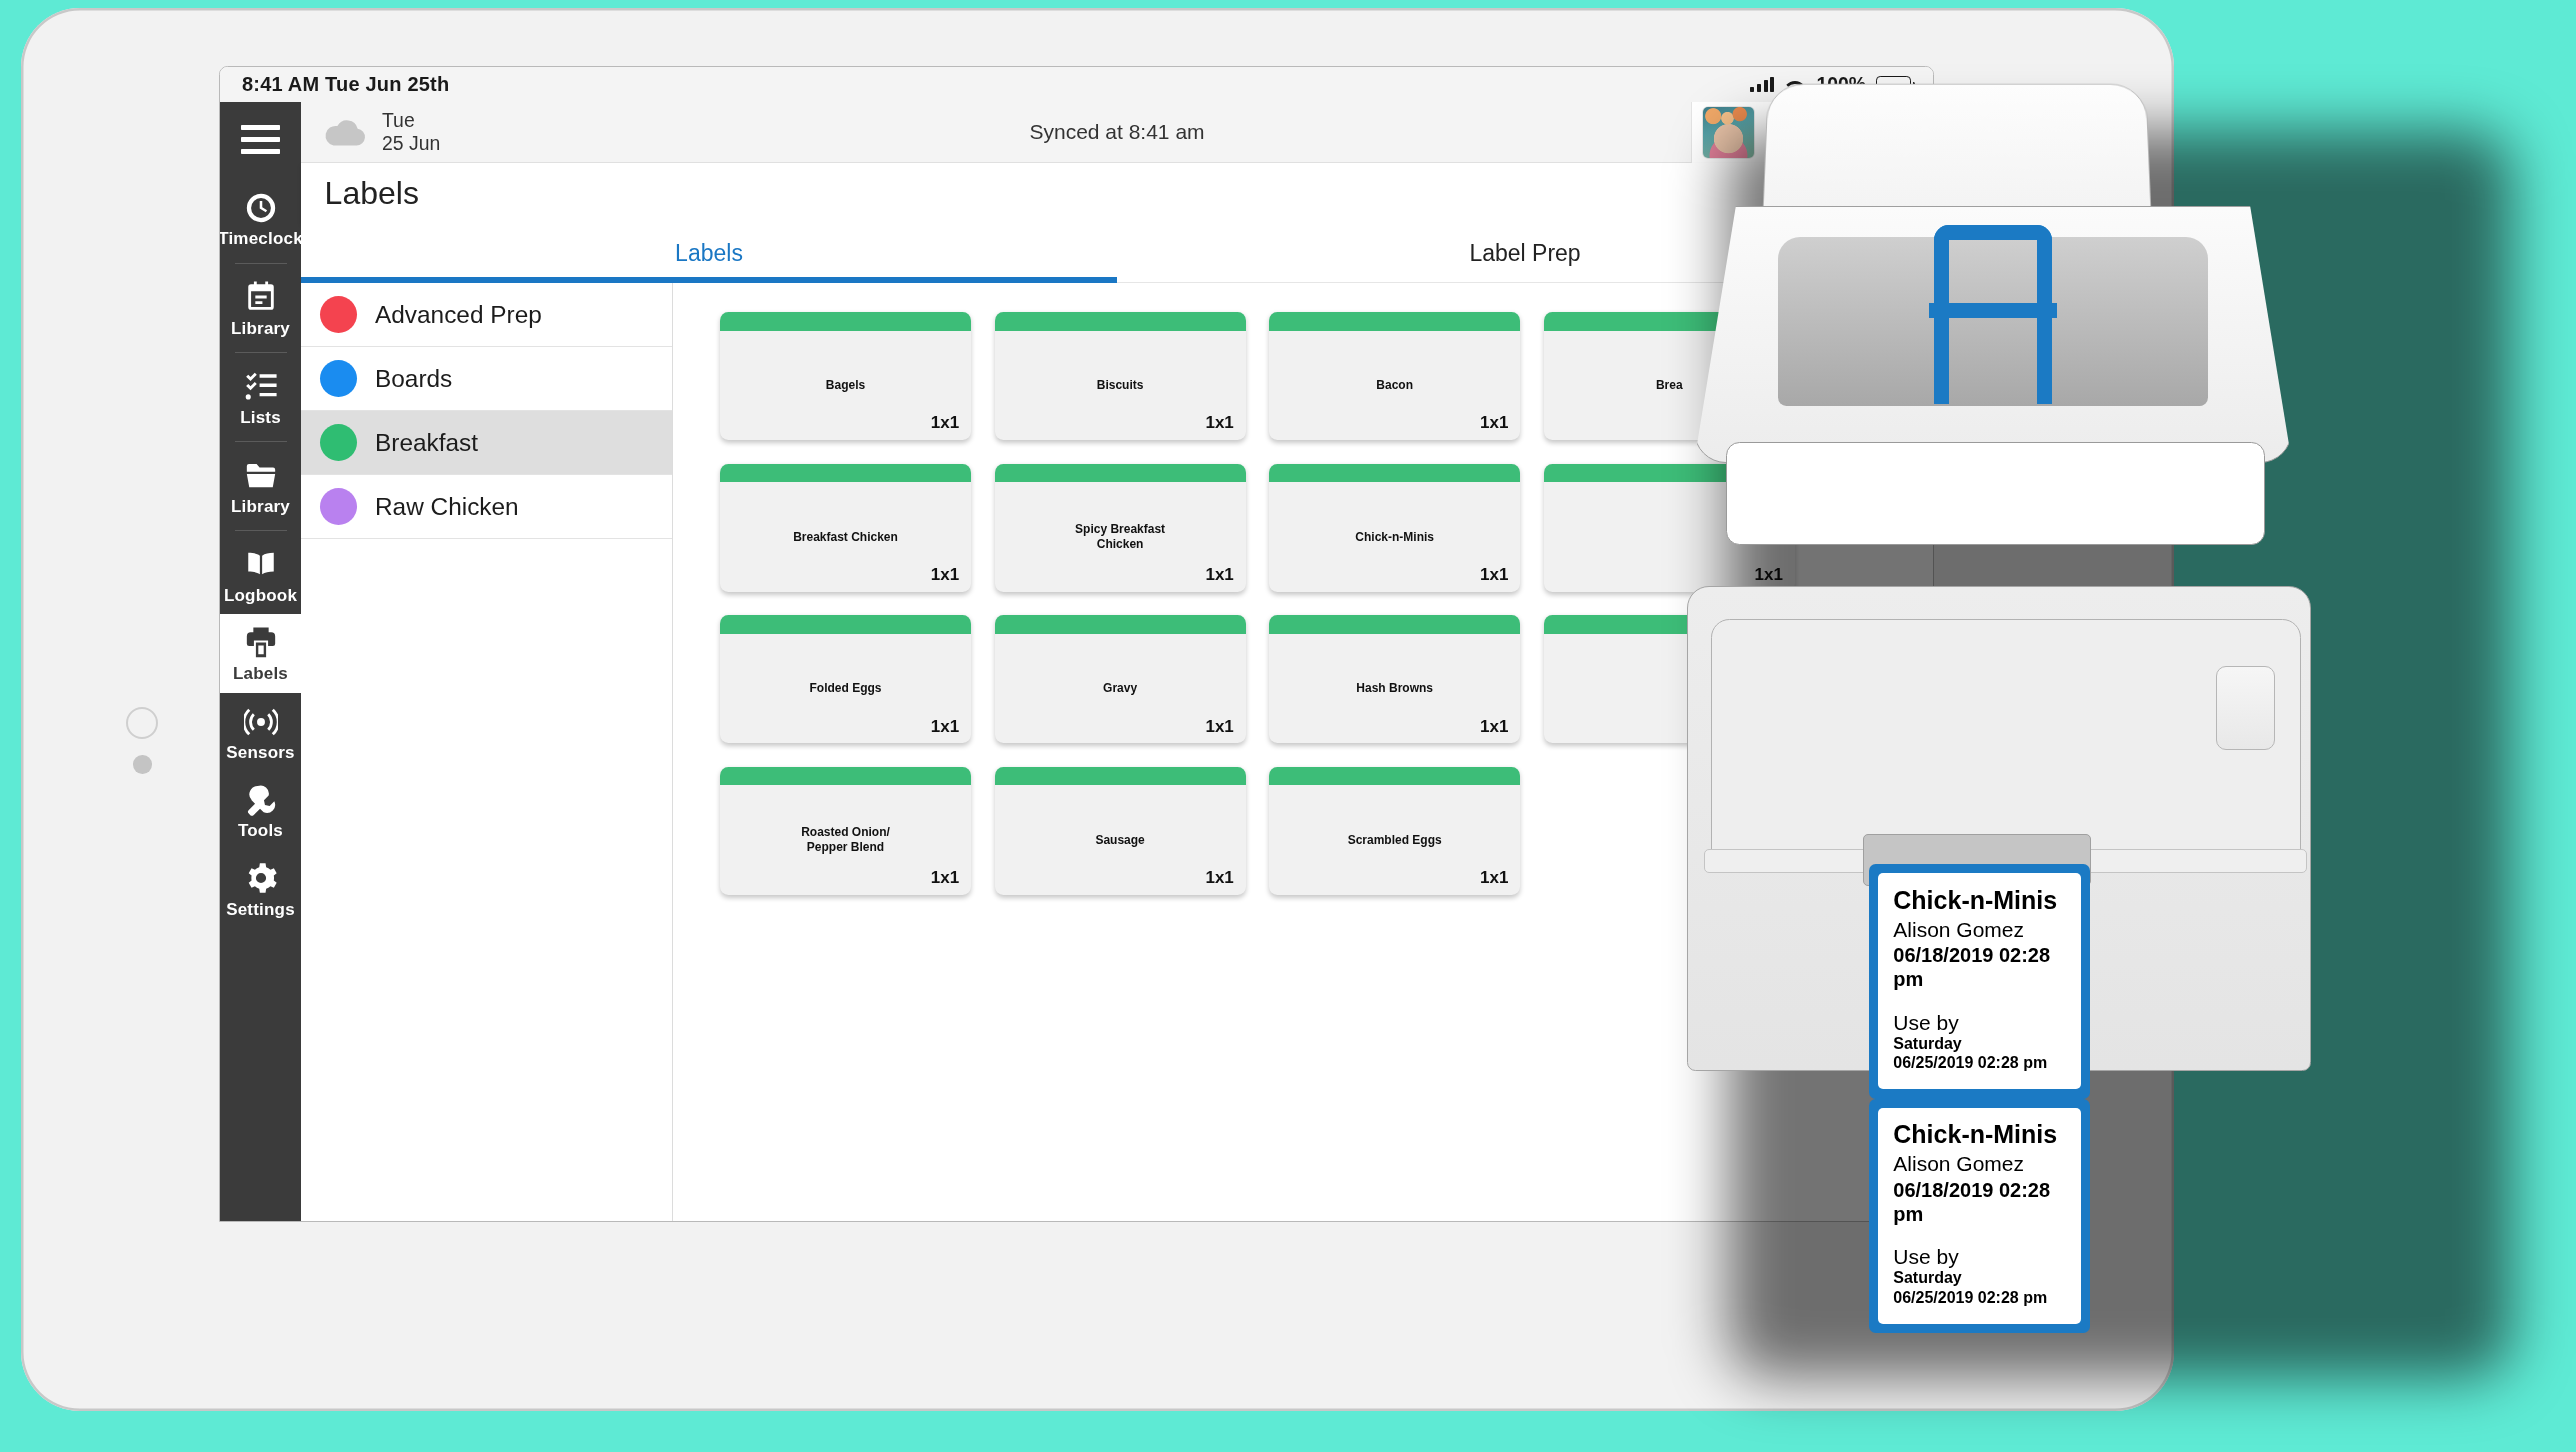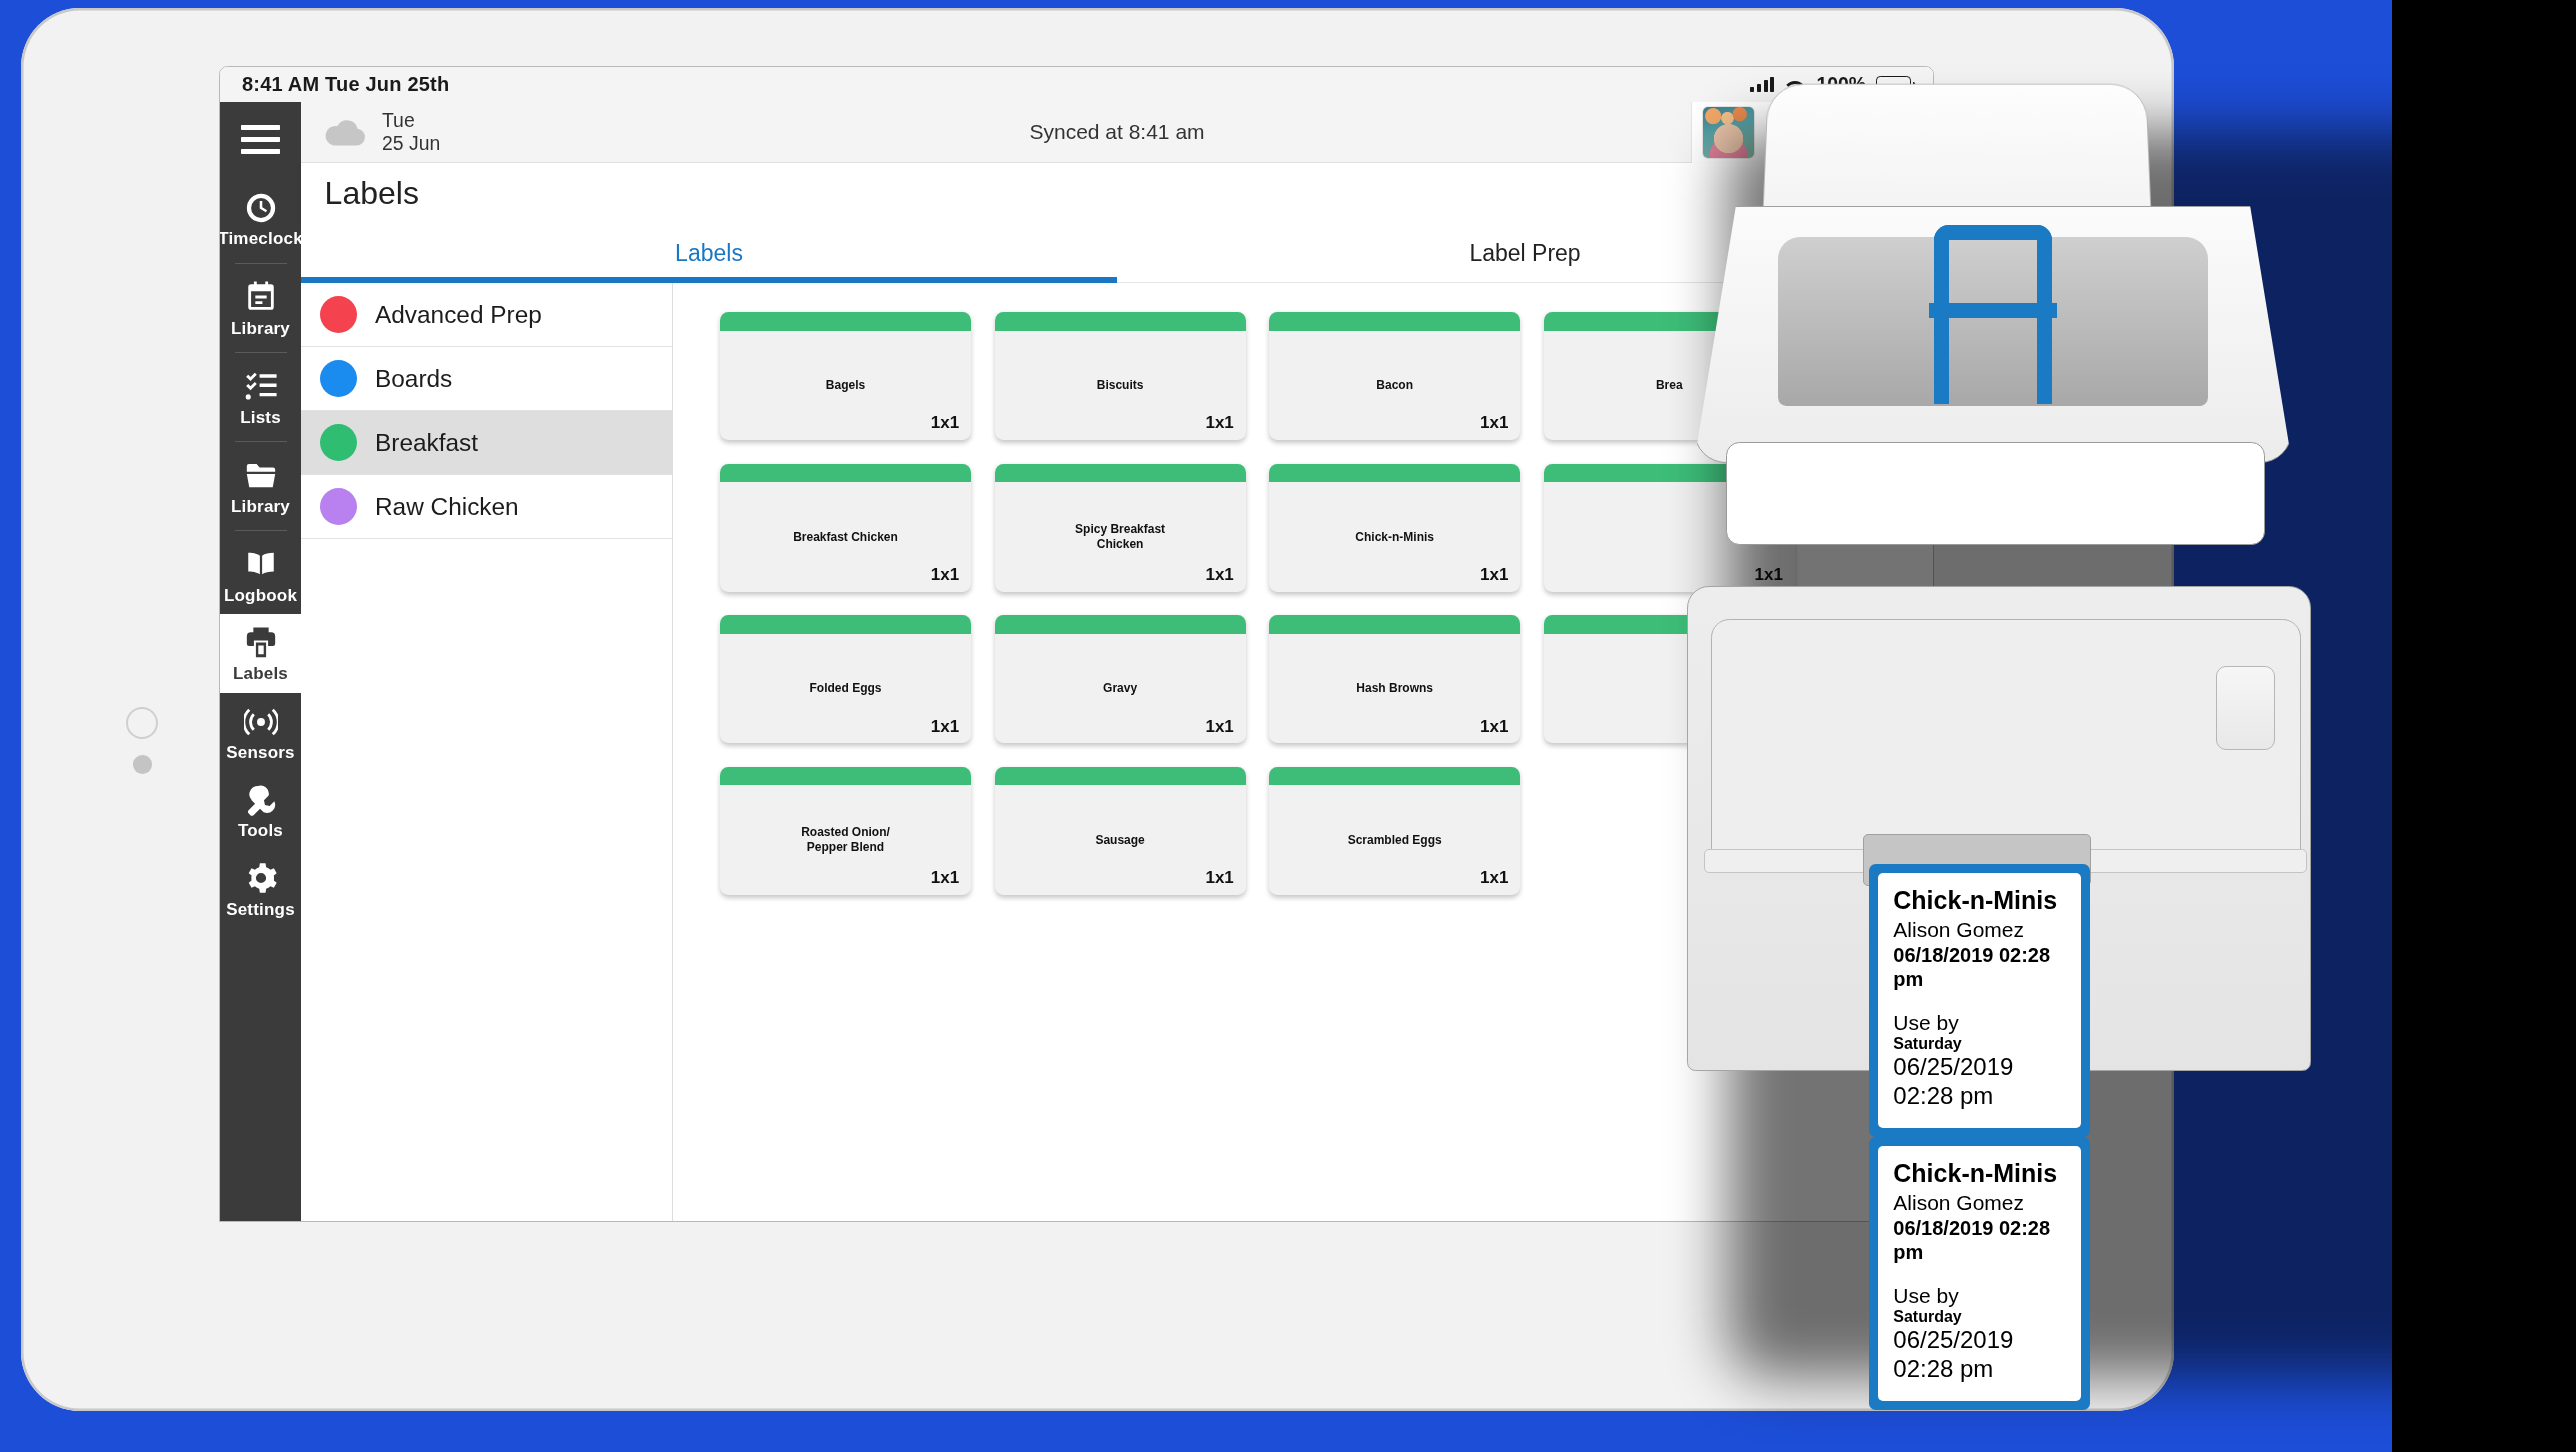--- a/index.html
+++ b/index.html
@@ -2,21 +2,21 @@
 <html style="font-size:13.5px"><head>
 <meta charset="utf-8">
 <style>
   * { box-sizing: border-box; margin: 0; padding: 0; }
   html, body {
     width: 2576px; height: 1453px;
     background: #000;
     font-family: "Liberation Sans", sans-serif;
     overflow: hidden;
   }
-  #stage { position: relative; width: 2392px; height: 1453px; background: #1d4ed8; }
+  #stage { position: relative; width: 2576px; height: 1453px; background: #5eead4; }
 
   
   #tablet-frame {
     position: absolute;
     left: 21px; top: 8.4px;
     width: 2153px; height: 1403px;
     background: #f2f2f2;
     border-radius: 59px;
     box-shadow: 0 0 0 2.5px #c8c8c8 inset;
   }
@@ -249,21 +249,21 @@
   }
   .label-inner {
     background:#fff; border-radius:5px; padding:13.5px 15px 17px 15px;
     color:#000;
   }
   .lbl-product { font-size:25px; font-weight:bold; line-height:1.1; }
   .lbl-user { font-size:21px; line-height:1.25; margin-top:2.5px; }
   .lbl-made { font-size:20px; font-weight:bold; line-height:1.2; }
   .lbl-useby { font-size:21px; margin-top:18.5px; line-height:1.2; }
   .lbl-day { font-size:16px; font-weight:bold; line-height:1.15; }
-  .lbl-expiry { font-size:24px; font-weight:normal; line-height:1.2; }
+  .lbl-expiry { font-size:16px; font-weight:bold; line-height:1.2; }
 </style>
 </head>
 <body>
 
 <div id="stage">
 
   <div id="tablet-frame">
     <div id="home-button"></div>
     <div id="camera-dot"></div>
   </div>

